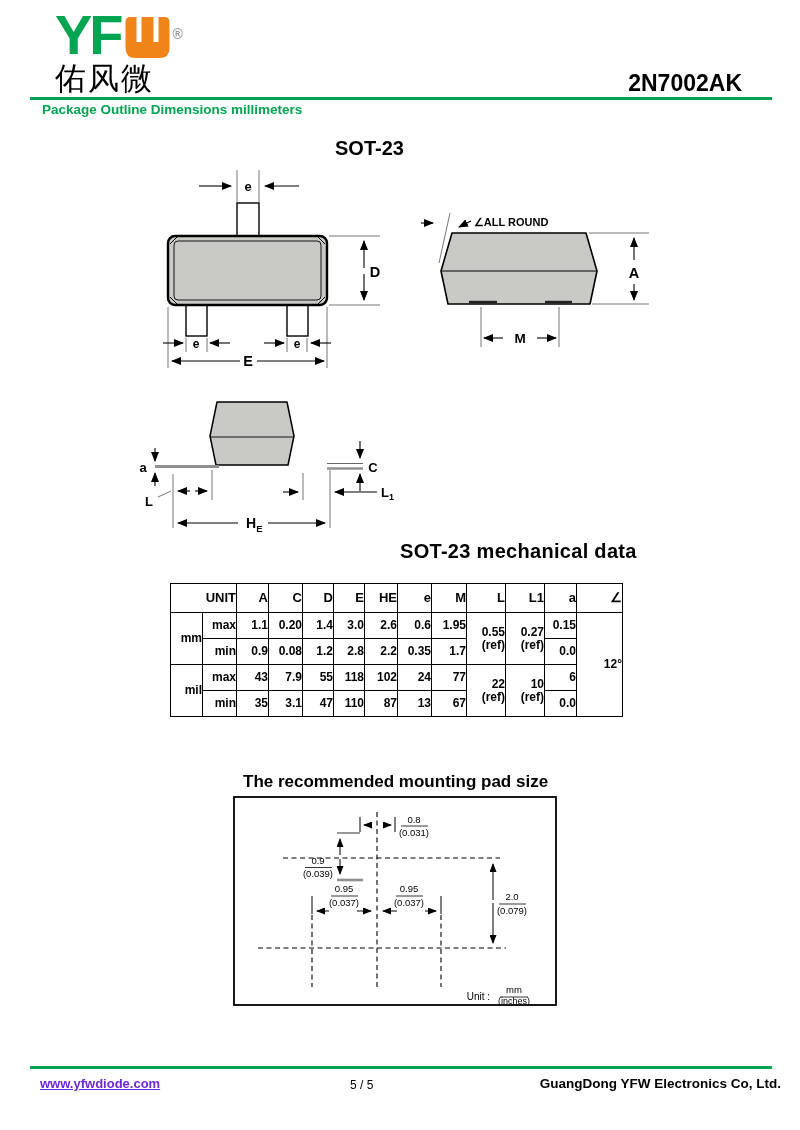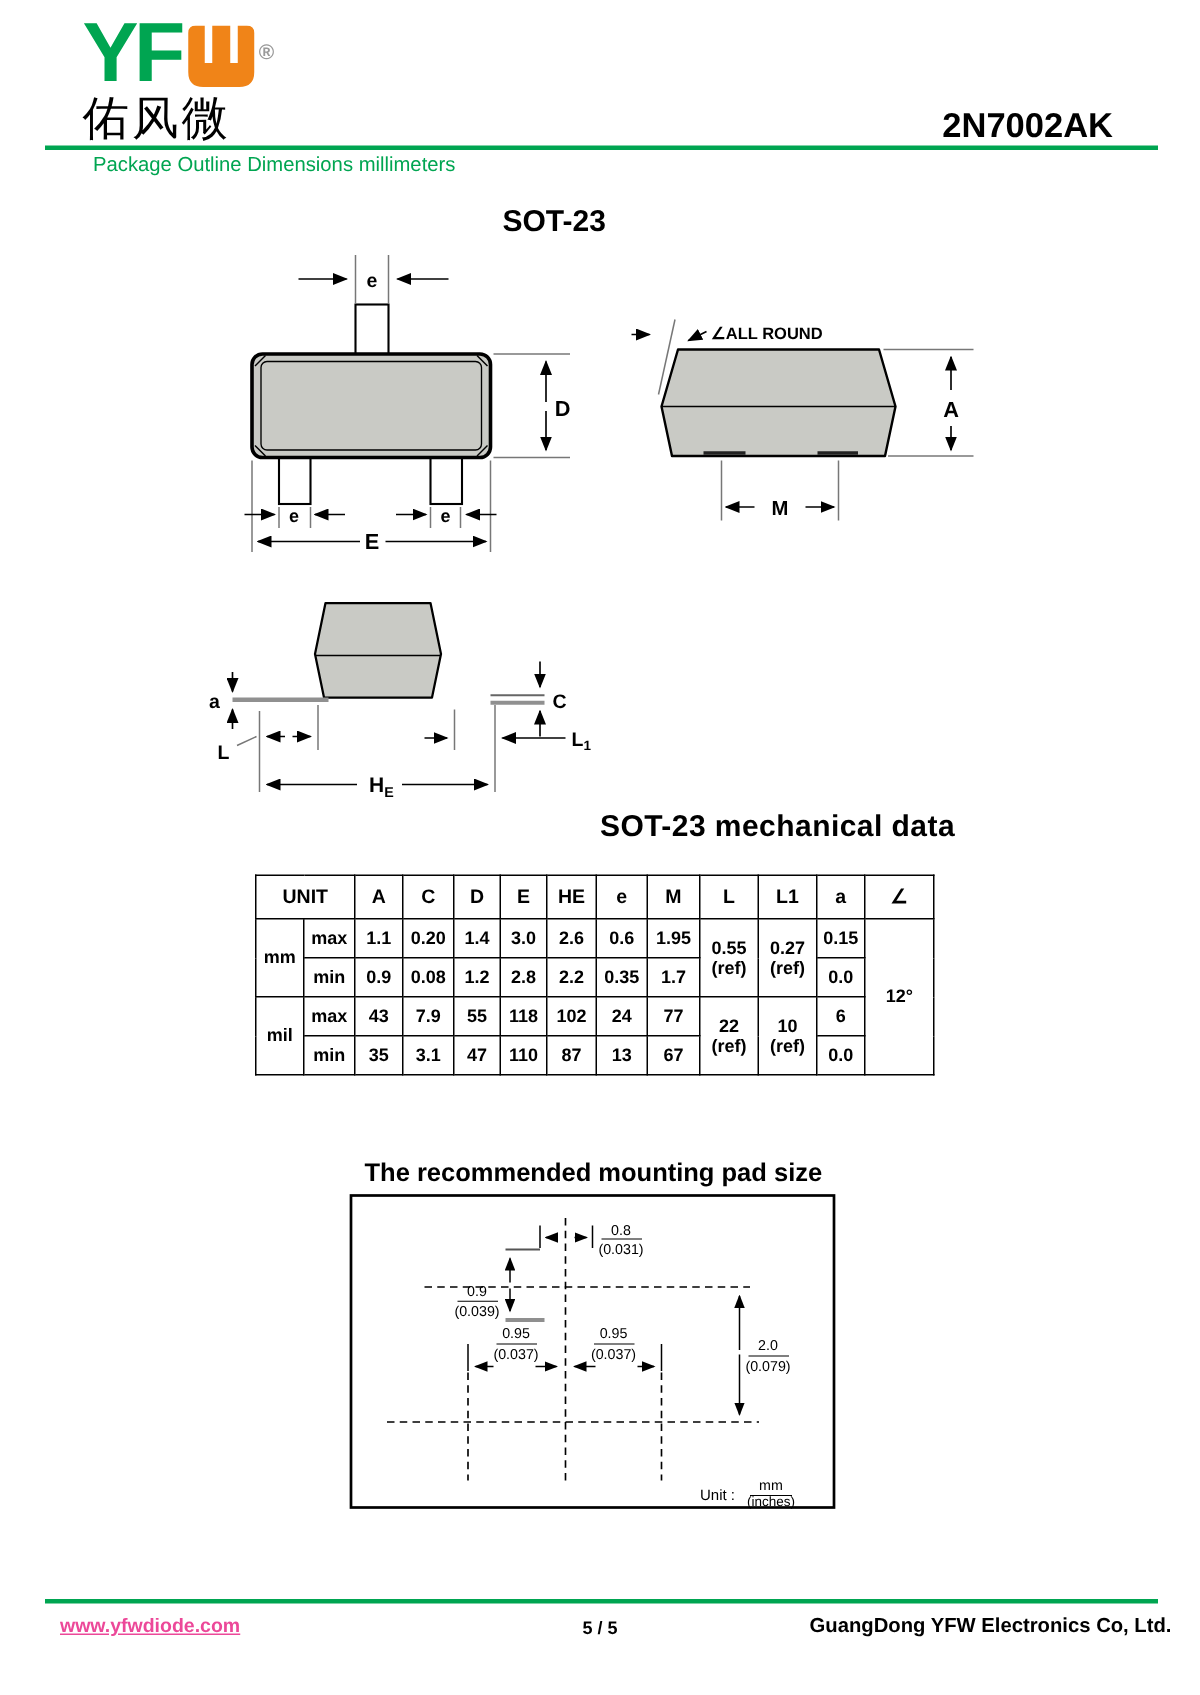--- a/index.html
+++ b/index.html
@@ -11,38 +11,38 @@
   .logo{left:55px;top:8px;}
   .logo-row{display:flex;align-items:center;height:54px;}
   .logo-yf{font-size:56px;font-weight:800;color:#00A551;letter-spacing:-3px;line-height:0.92;}
   .logo-w{width:47px;height:41px;margin-left:3px;margin-top:5px;}
   .logo-reg{font-size:14px;color:#9a9a9a;margin-left:2px;margin-top:-2px;font-weight:bold;}
   .logo-cn{font-size:31px;font-weight:normal;letter-spacing:2px;margin-top:1px;line-height:1;}
   .part-number{right:58px;top:70px;font-size:23px;font-weight:bold;letter-spacing:0px;}
   .rule{background:#00A551;height:3px;width:742px;left:30px;}
   .rule-top{top:97px;}
   .rule-bottom{top:1066px;}
-  .section-title{left:42px;top:102px;color:#00A551;font-size:13.5px;font-weight:normal;margin-left:20px;}
+  .section-title{left:42px;top:102px;color:#00A551;font-size:13.5px;font-weight:bold;}
 
   .pkg-title{left:335px;top:137px;width:130px;text-align:left;font-size:20px;font-weight:bold;}
 
   
   .table-title{left:400px;top:540px;font-size:20px;font-weight:bold;letter-spacing:0.3px;}
   #mech-table{border-collapse:collapse;table-layout:fixed;font-weight:bold;font-size:12px;
               text-align:center;background:#fff;}
-  #mech-table th,#mech-table td{border:1.5px solid #000;padding:0;height:25px;line-height:1.05;}
+  #mech-table th,#mech-table td{border:1.5px solid #000;padding:0;height:25px;line-height:1.05;text-align:right;}
   #mech-table th{font-size:13px;height:28px;}
   .blk{display:block;}
 
   .pad-title{left:243px;top:772px;font-size:17px;font-weight:bold;}
 
   
-  .website{left:40px;top:1076px;font-size:13px;font-weight:bold;color:#ec4899;
+  .website{left:40px;top:1076px;font-size:13px;font-weight:bold;color:#6d28d9;
            text-decoration:underline;}
-  .page-num{left:350px;top:1078px;width:100px;text-align:center;font-size:12px;font-weight:bold;}
+  .page-num{left:350px;top:1078px;width:100px;text-align:left;font-size:12px;font-weight:normal;}
   .company{right:19px;top:1076px;font-size:13.5px;font-weight:bold;}
 
   svg text{font-family:"Liberation Sans",sans-serif;}
 </style>
 </head>
 <body>
 
 <div class="page">
 
   <div class="abs logo">

